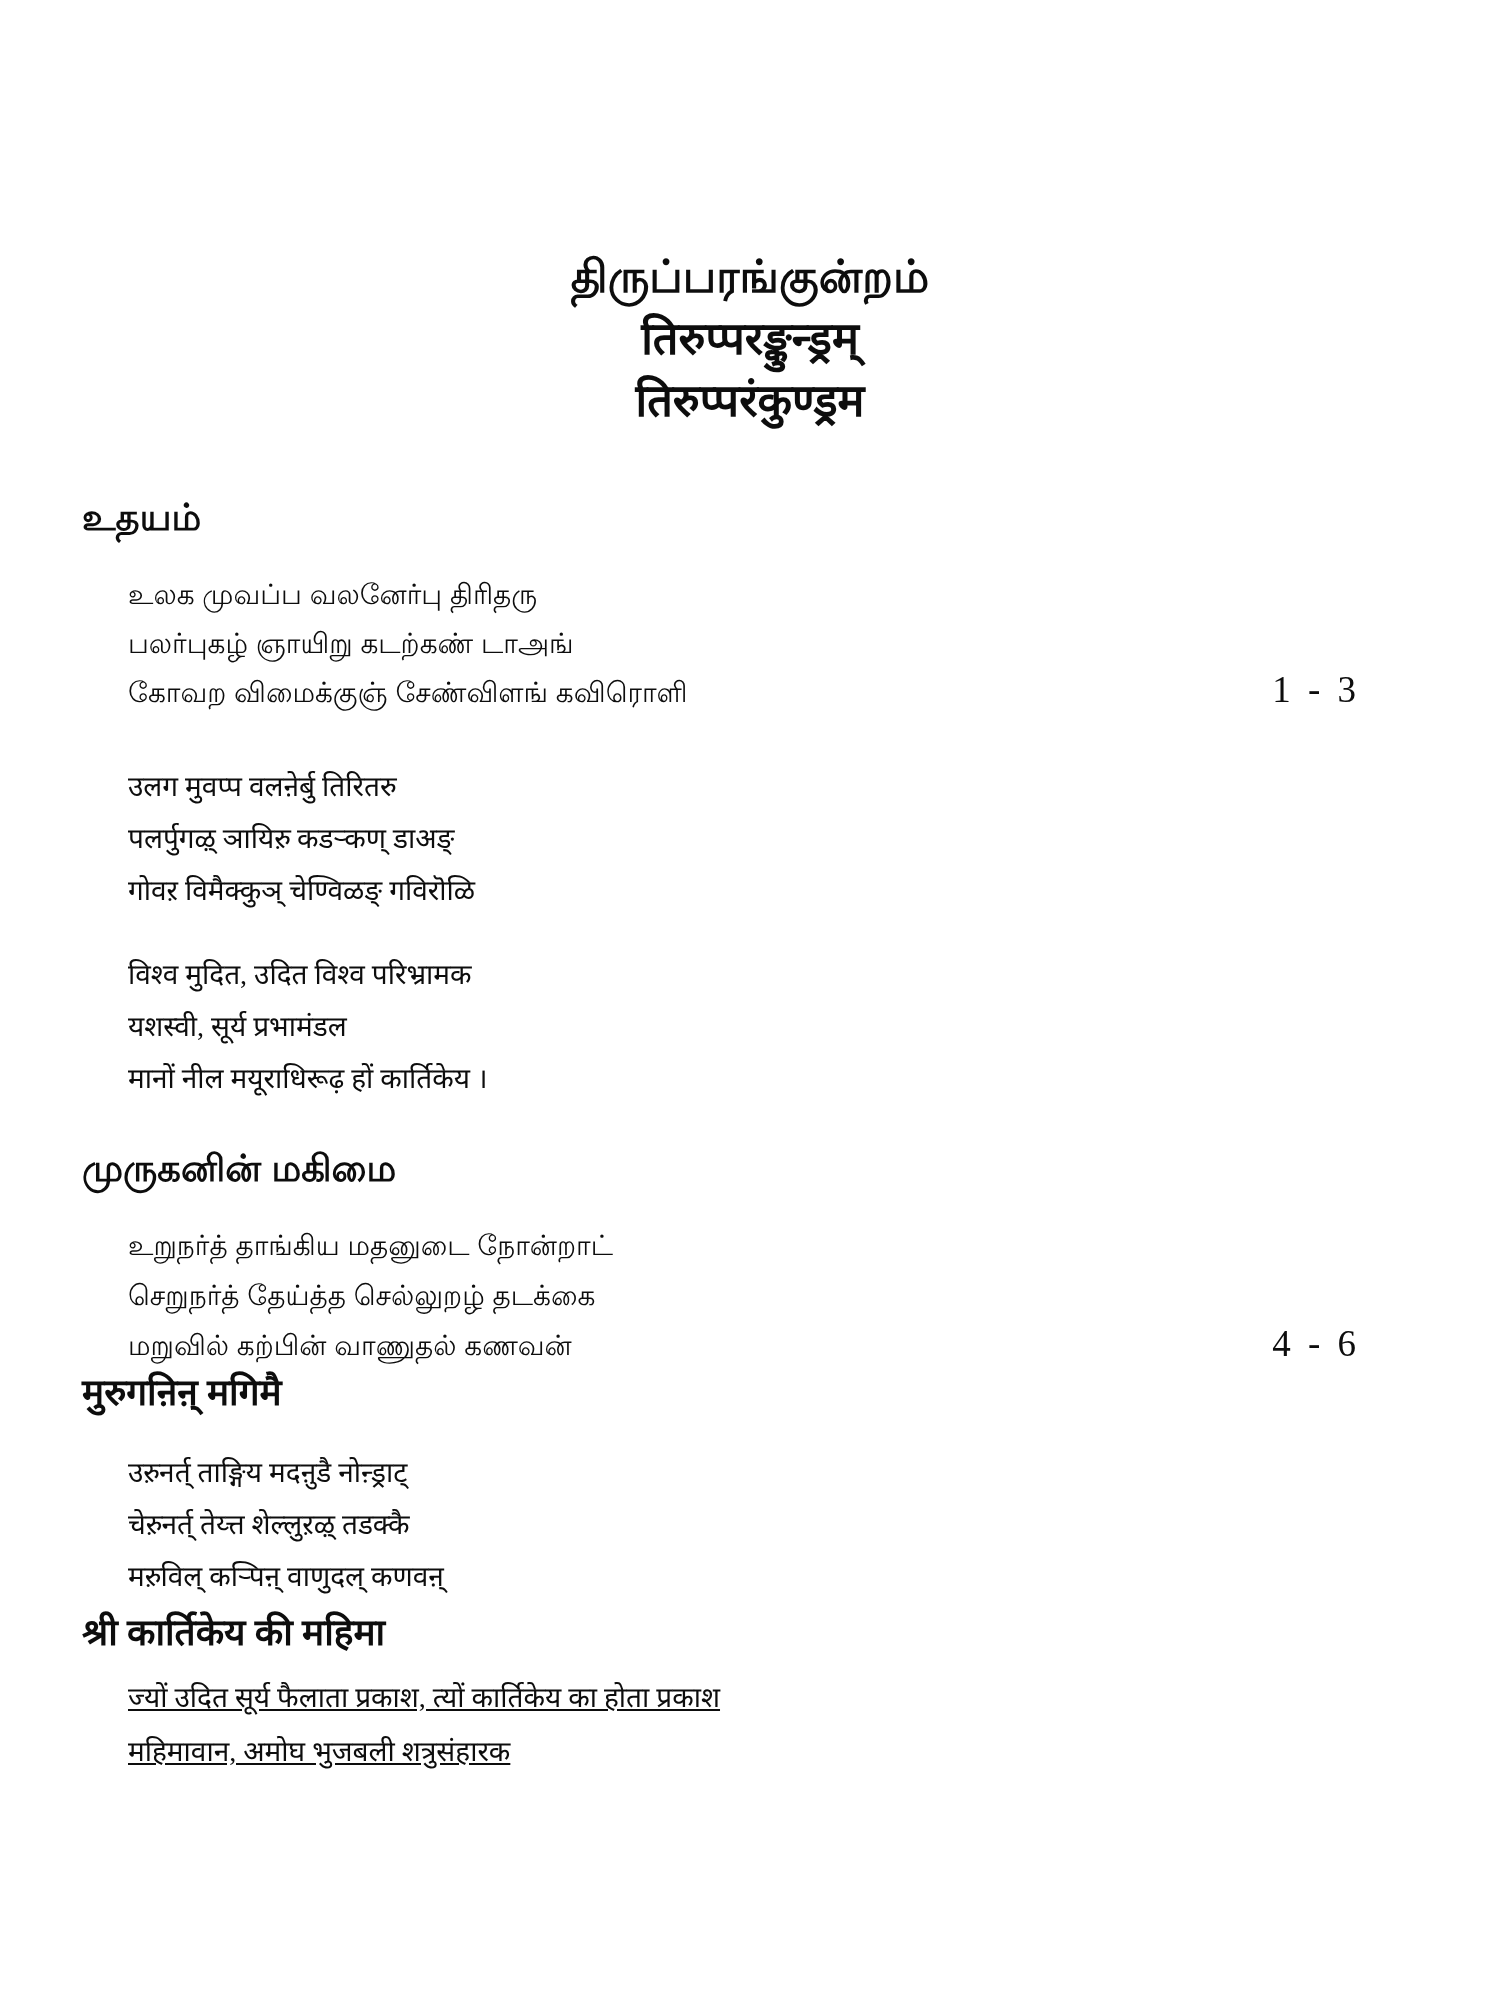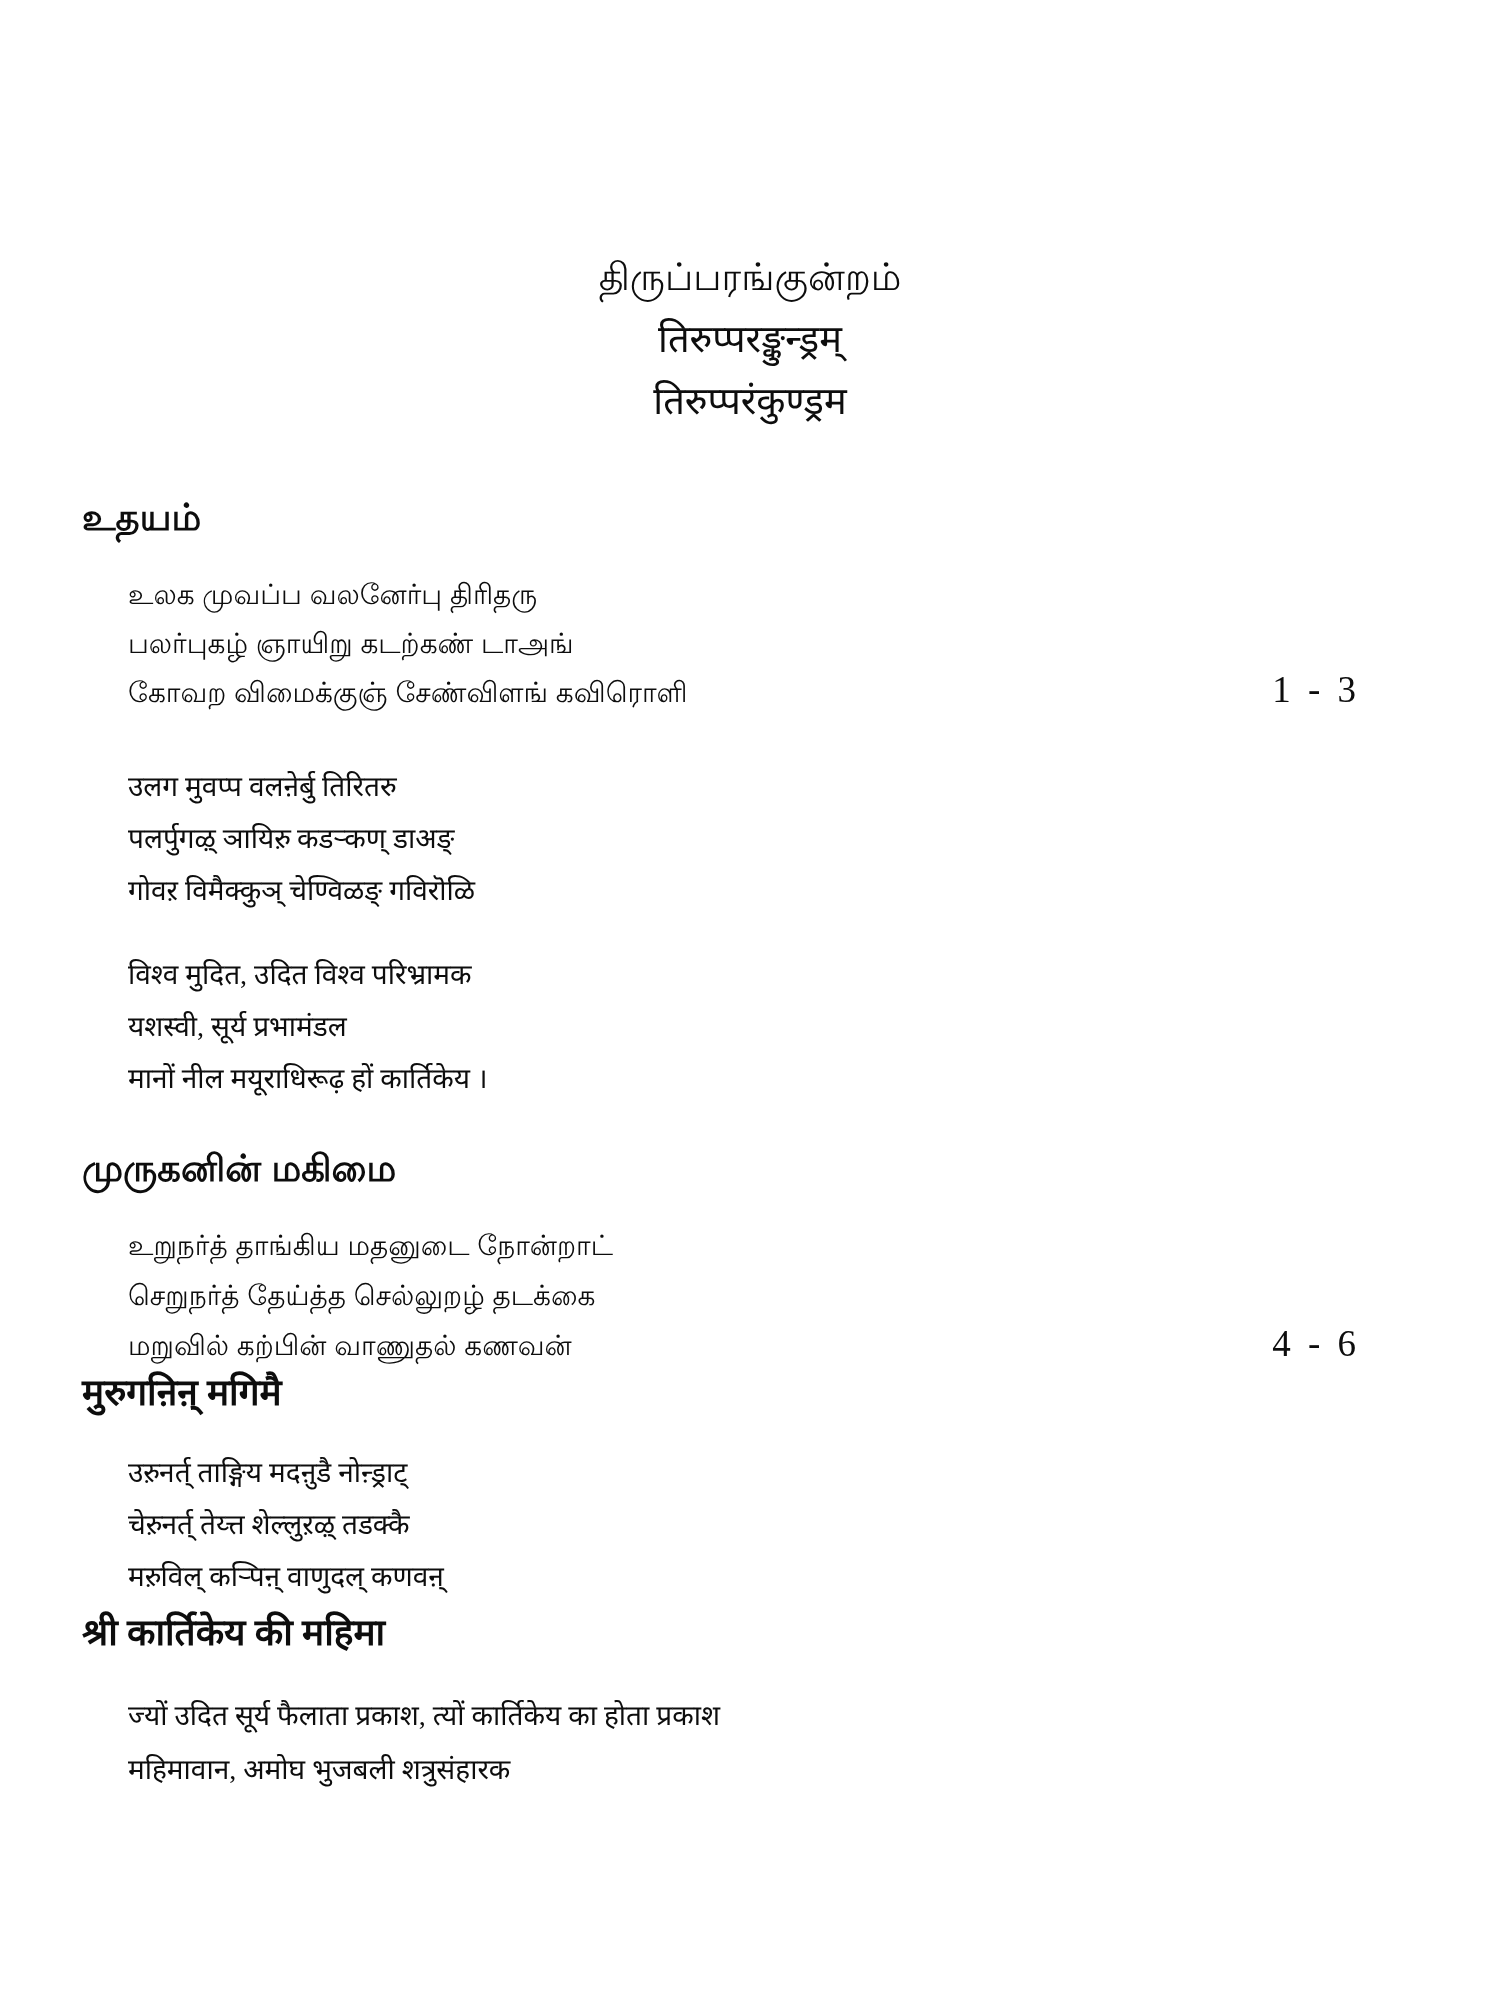--- a/index.html
+++ b/index.html
@@ -15,22 +15,22 @@
     background: #ffffff;
     color: #0d0d0d;
     font-family: "Liberation Serif", serif;
     overflow: hidden;
   }
   .title-block {
     padding-top: 246px;
     text-align: center;
   }
   .title {
-    font-weight: 400;
-    font-size: 38px;
+    font-weight: 700;
+    font-size: 45px;
     line-height: 62px;
     white-space: nowrap;
   }
   .title.tamil {
     font-family: "Liberation Sans", sans-serif;
   }
   .title.deva {
     font-family: "Liberation Serif", serif;
   }
   h2.heading {
@@ -79,21 +79,21 @@
   #sec-1 { margin-top: 19px; }
   #sec-1 .verse { margin-top: 44px; }
   #sec-2 { margin-top: 8px; }
   #sec-2 .verse { margin-top: 32px; }
   #sec-3 { margin-top: 42px; }
   #sec-3 .verse { margin-top: 30px; }
   #sec-3 .vline { line-height: 50px; }
   #sec-4 { }
   #sec-4 .verse { margin-top: 32px; }
   #sec-5 { margin-top: 8px; }
-  #sec-5 .verse { margin-top: 34px; }
+  #sec-5 .verse { margin-top: 16px; text-decoration: underline; }
 </style>
 </head>
 <body>
 
 <div class="page">
 
   <div class="title-block">
     <div class="title tamil">திருப்பரங்குன்றம்</div>
     <div class="title deva">तिरुप्परङ्कुन्ड्रम्</div>
     <div class="title deva">तिरुप्परंकुण्ड्रम</div>

